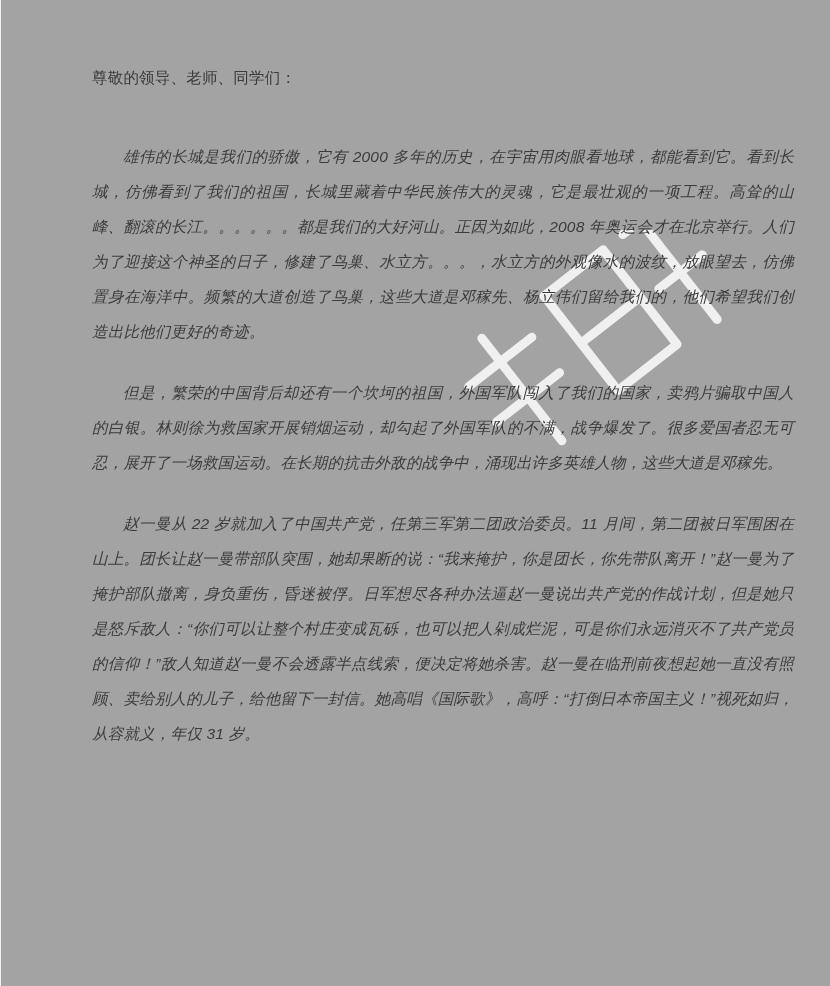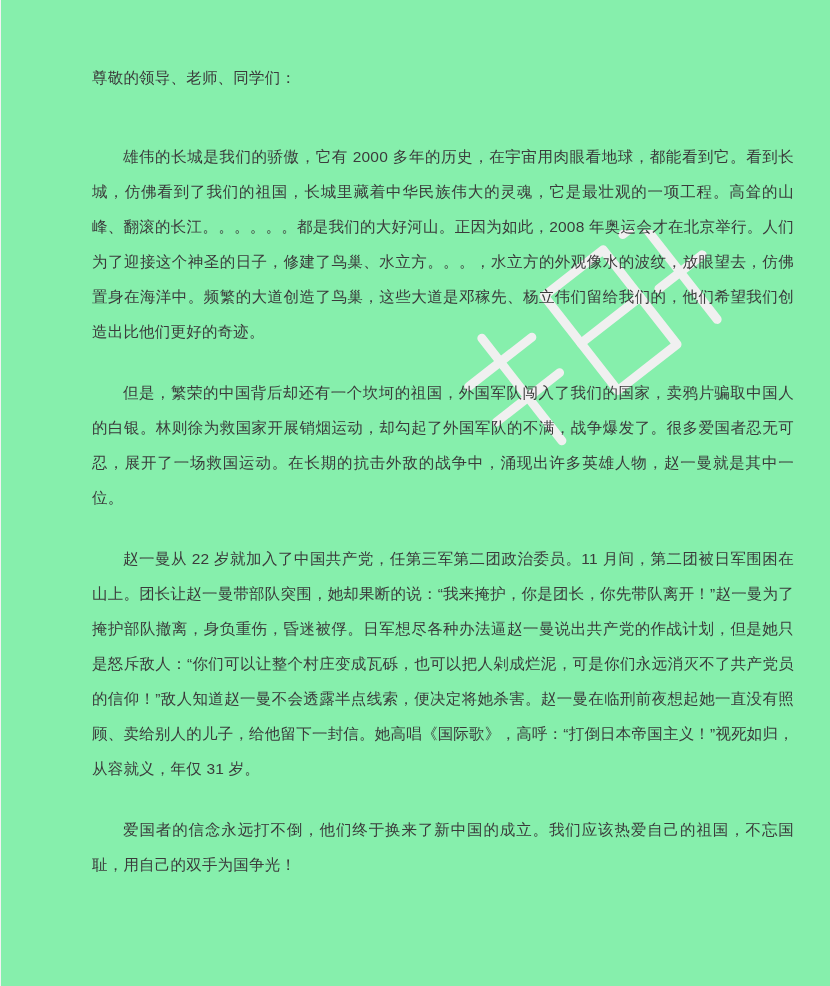--- a/index.html
+++ b/index.html
@@ -5,21 +5,21 @@
 <style>
   html, body {
     margin: 0;
     padding: 0;
     background: #ffffff;
   }
   .page {
     position: relative;
     width: 830px;
     height: 986px;
-    background: #86efac;
+    background: #a3a3a3;
     overflow: hidden;
     box-sizing: border-box;
   }
   .page-edge-left {
     position: absolute;
     left: 0;
     top: 0;
     width: 1px;
     height: 986px;
     background: #f2f2f2;
@@ -50,20 +50,21 @@
     line-height: 35px;
     color: #3b3b3b;
     margin: 0;
     text-align: justify;
     text-justify: inter-ideograph;
     letter-spacing: 0.2px;
     word-break: break-all;
   }
   .para.indent {
     text-indent: 2em;
+    font-style: italic;
   }
   .gap-sm { height: 20px; }
   .gap-md { height: 24px; }
   .gap-lg { height: 26px; }
 </style>
 </head>
 <body>
 
 <div class="page">
 
@@ -86,24 +87,23 @@
 
     <div class="gap-sm"></div>
 
 
     <div class="gap-md"></div>
 
     <p class="para indent">雄伟的长城是我们的骄傲，它有 2000 多年的历史，在宇宙用肉眼看地球，都能看到它。看到长城，仿佛看到了我们的祖国，长城里藏着中华民族伟大的灵魂，它是最壮观的一项工程。高耸的山峰、翻滚的长江。。。。。。都是我们的大好河山。正因为如此，2008 年奥运会才在北京举行。人们为了迎接这个神圣的日子，修建了鸟巢、水立方。。。，水立方的外观像水的波纹，放眼望去，仿佛置身在海洋中。频繁的大道创造了鸟巢，这些大道是邓稼先、杨立伟们留给我们的，他们希望我们创造出比他们更好的奇迹。</p>
 
     <div class="gap-lg"></div>
 
-    <p class="para indent">但是，繁荣的中国背后却还有一个坎坷的祖国，外国军队闯入了我们的国家，卖鸦片骗取中国人的白银。林则徐为救国家开展销烟运动，却勾起了外国军队的不满，战争爆发了。很多爱国者忍无可忍，展开了一场救国运动。在长期的抗击外敌的战争中，涌现出许多英雄人物，赵一曼就是其中一位。</p>
+    <p class="para indent">但是，繁荣的中国背后却还有一个坎坷的祖国，外国军队闯入了我们的国家，卖鸦片骗取中国人的白银。林则徐为救国家开展销烟运动，却勾起了外国军队的不满，战争爆发了。很多爱国者忍无可忍，展开了一场救国运动。在长期的抗击外敌的战争中，涌现出许多英雄人物，这些大道是邓稼先。</p>
 
     <div class="gap-lg"></div>
 
     <p class="para indent">赵一曼从 22 岁就加入了中国共产党，任第三军第二团政治委员。11 月间，第二团被日军围困在山上。团长让赵一曼带部队突围，她却果断的说：“我来掩护，你是团长，你先带队离开！”赵一曼为了掩护部队撤离，身负重伤，昏迷被俘。日军想尽各种办法逼赵一曼说出共产党的作战计划，但是她只是怒斥敌人：“你们可以让整个村庄变成瓦砾，也可以把人剁成烂泥，可是你们永远消灭不了共产党员的信仰！”敌人知道赵一曼不会透露半点线索，便决定将她杀害。赵一曼在临刑前夜想起她一直没有照顾、卖给别人的儿子，给他留下一封信。她高唱《国际歌》，高呼：“打倒日本帝国主义！”视死如归，从容就义，年仅 31 岁。</p>
 
     <div class="gap-lg"></div>
 
-    <p class="para indent">爱国者的信念永远打不倒，他们终于换来了新中国的成立。我们应该热爱自己的祖国，不忘国耻，用自己的双手为国争光！</p>
 
   </div>
 </div>
 
 </body></html>

